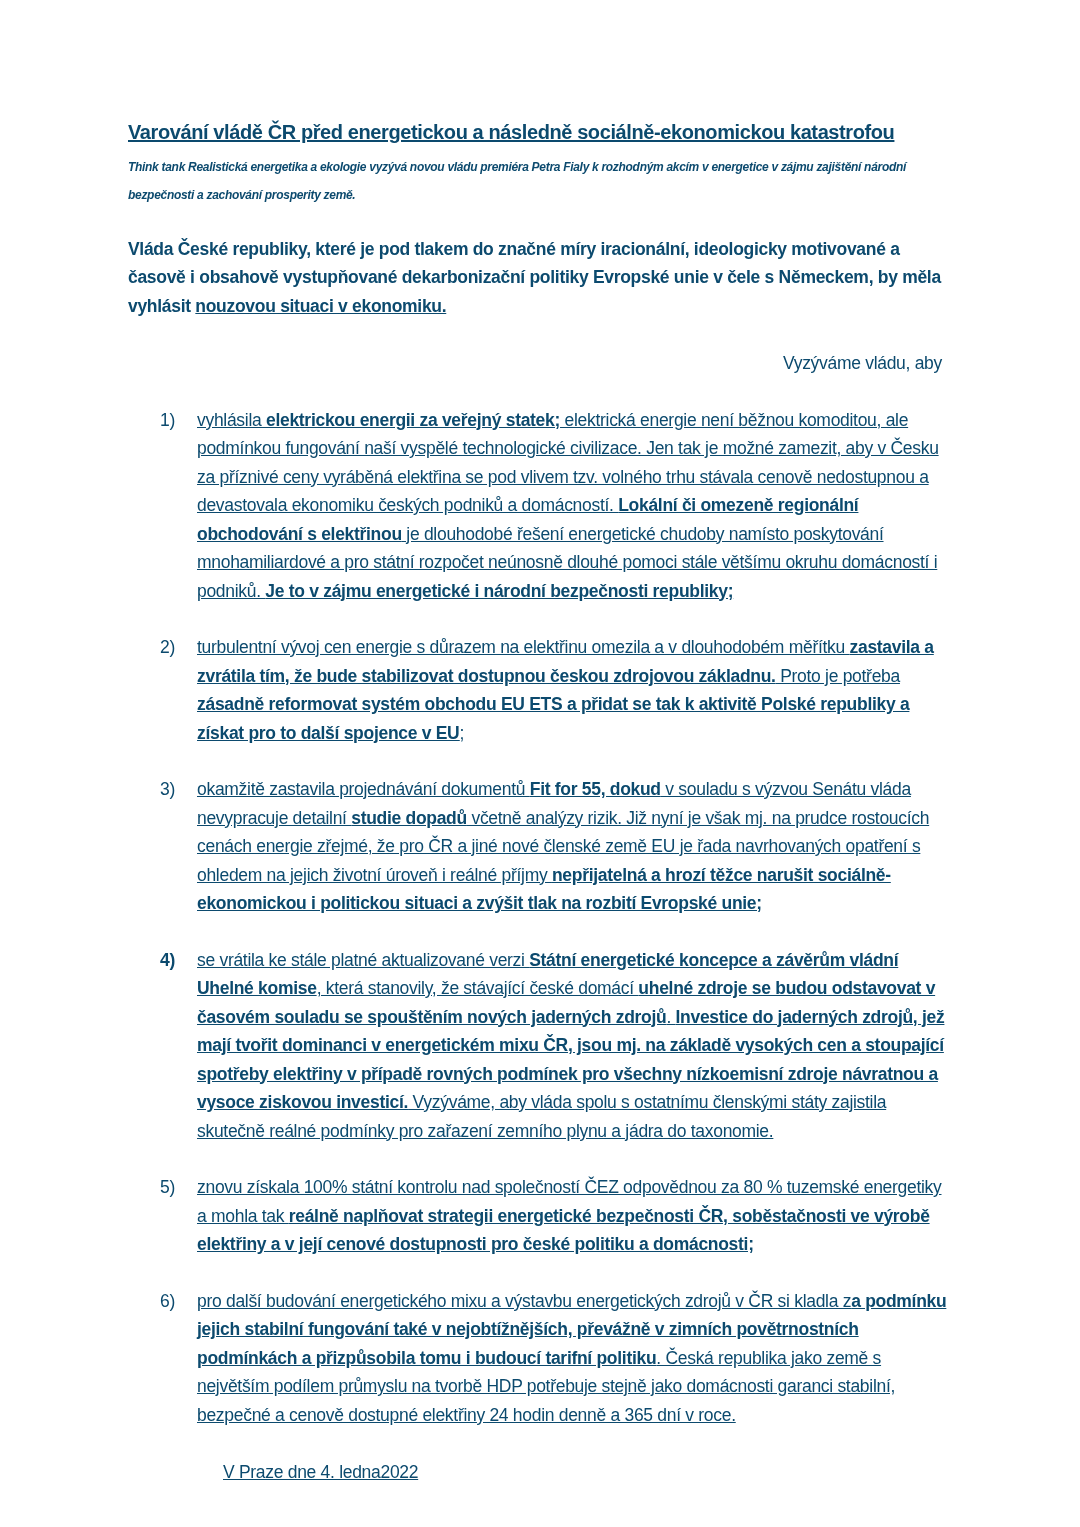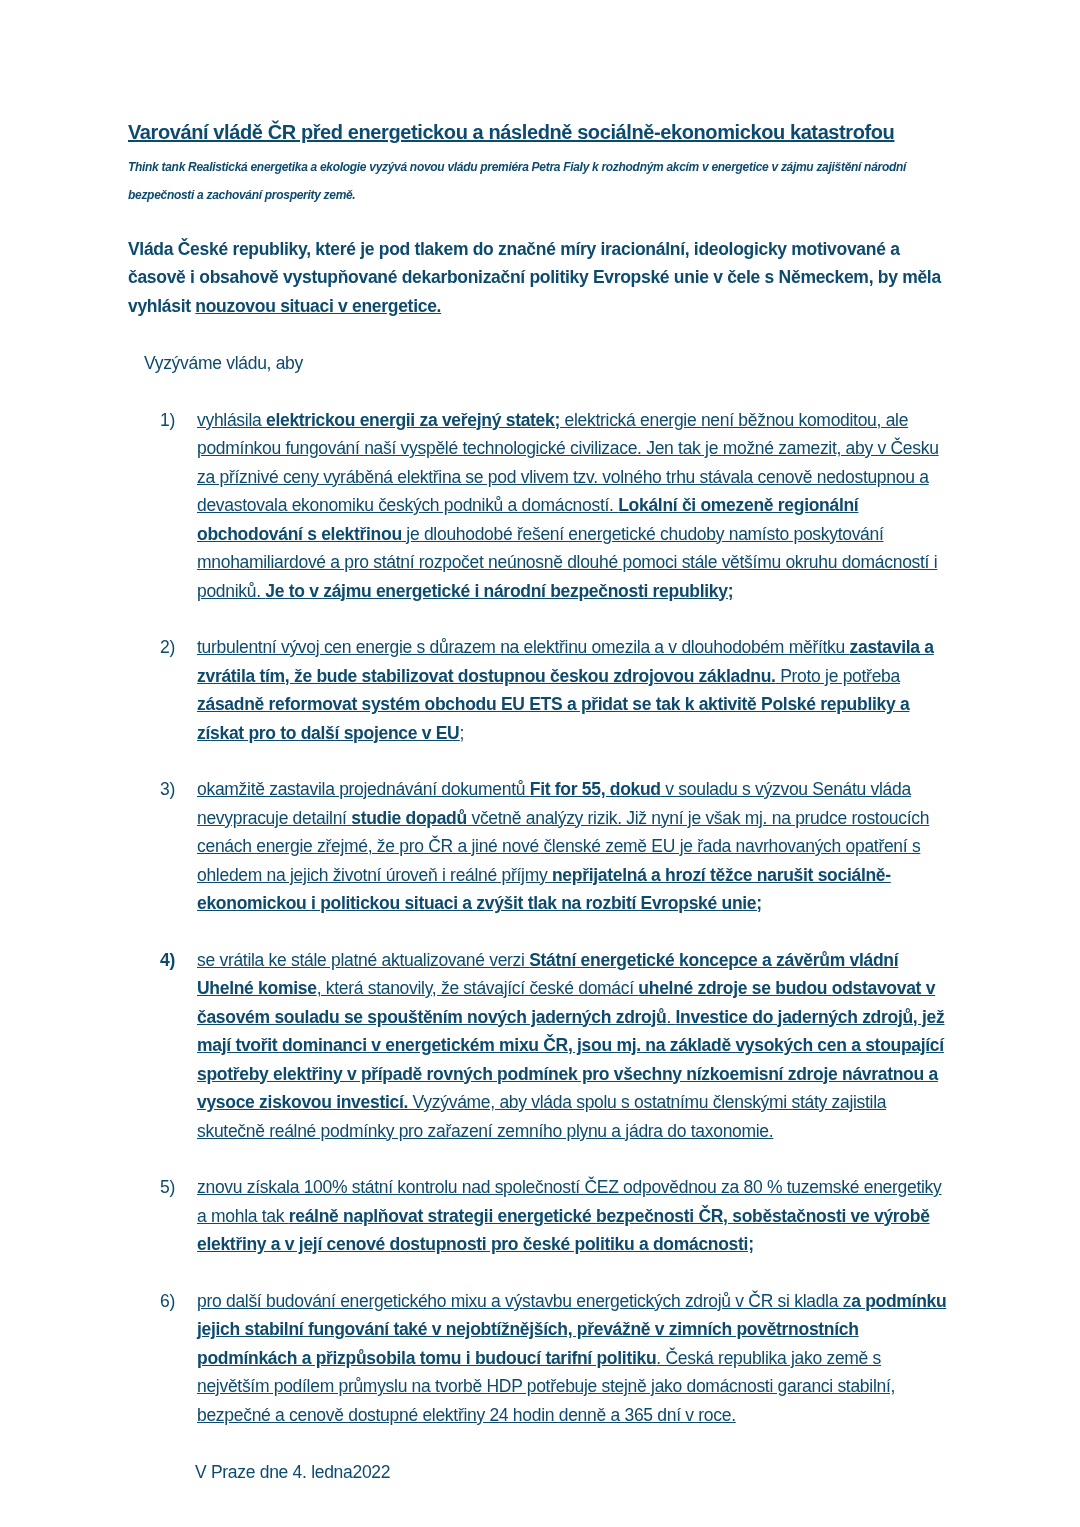--- a/index.html
+++ b/index.html
@@ -29,44 +29,44 @@
     margin: 0 0 26px 0;
     font-size: 12px;
     font-weight: bold;
     font-style: italic;
     line-height: 28px;
   }
   .intro {
     margin: 0 0 29px 0;
     font-weight: bold;
   }
-  .call { margin: 16px; }
+  .call { margin: 8px; text-align: right; }
   ol.demands { list-style: none; margin: 0; padding: 0; }
   li.item { display: flex; margin-top: 28px; }
   .num {
     flex: 0 0 37px;
     margin-left: 32px;
     box-sizing: border-box;
   }
   .body-text { flex: 1; text-decoration: underline; }
   span.b { font-weight: bold; }
   span.u { text-decoration: underline; }
   .num.b { font-weight: bold; }
-  .dateline { margin: 29px 0 0 67px; }
+  .dateline { margin: 29px 0 0 95px; text-decoration: underline; }
 </style>
 </head>
 <body>
 
 <div class="page">
 
   <h1 class="title">Varování vládě ČR před energetickou a následně sociálně-ekonomickou katastrofou</h1>
 
   <p class="lede">Think tank Realistická energetika a ekologie vyzývá novou vládu premiéra Petra Fialy k rozhodným akcím v energetice v zájmu zajištění národní bezpečnosti a zachování prosperity země.</p>
 
-  <p class="intro"><span class="b">Vláda České republiky, které je pod tlakem do značné míry iracionální, ideologicky motivované a časově i obsahově vystupňované dekarbonizační politiky Evropské unie v čele s Německem, by měla vyhlásit </span><span class="b u">nouzovou situaci v energetice.</span></p>
+  <p class="intro"><span class="b">Vláda České republiky, které je pod tlakem do značné míry iracionální, ideologicky motivované a časově i obsahově vystupňované dekarbonizační politiky Evropské unie v čele s Německem, by měla vyhlásit </span><span class="b u">nouzovou situaci v ekonomiku.</span></p>
 
   <p class="call">Vyzýváme vládu, aby</p>
 
   <ol class="demands">
     <li class="item">
       <span class="num">1)</span>
       <span class="body-text"><span>vyhlásila </span><span class="b">elektrickou energii za veřejný statek;</span><span> elektrická energie není běžnou komoditou, ale podmínkou fungování naší vyspělé technologické civilizace. Jen tak je možné zamezit, aby v Česku za příznivé ceny vyráběná elektřina se pod vlivem tzv. volného trhu stávala cenově nedostupnou a devastovala ekonomiku českých podniků a domácností. </span><span class="b">Lokální či omezeně regionální obchodování s elektřinou</span><span> je dlouhodobé řešení energetické chudoby namísto poskytování mnohamiliardové a pro státní rozpočet neúnosně dlouhé pomoci stále většímu okruhu domácností i podniků. </span><span class="b">Je to v zájmu energetické i národní bezpečnosti republiky;</span></span>
     </li>
     <li class="item">
       <span class="num">2)</span>

